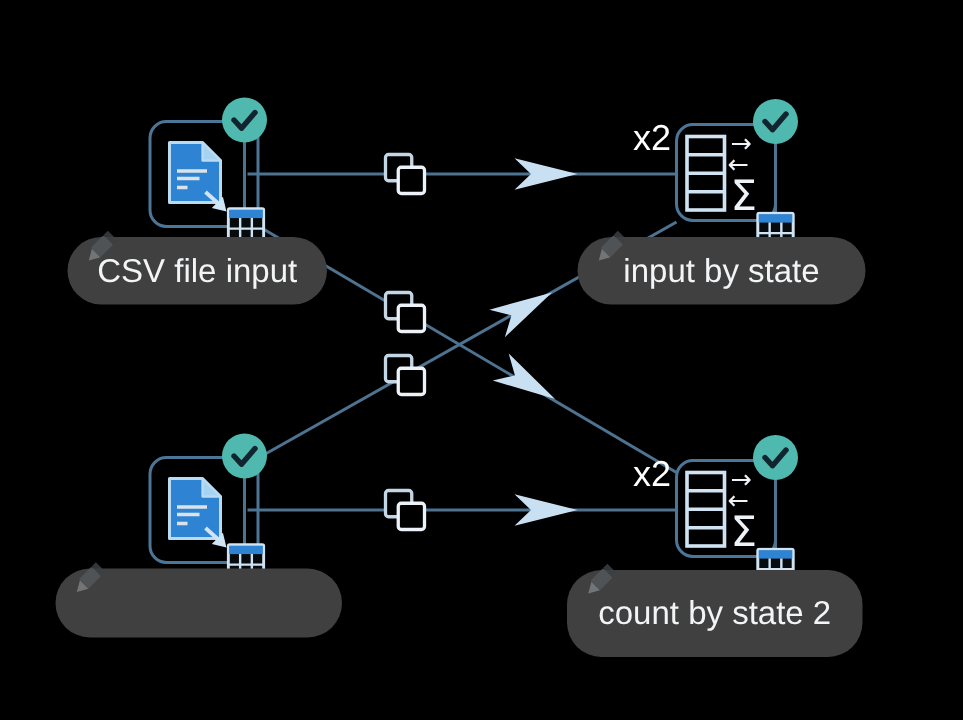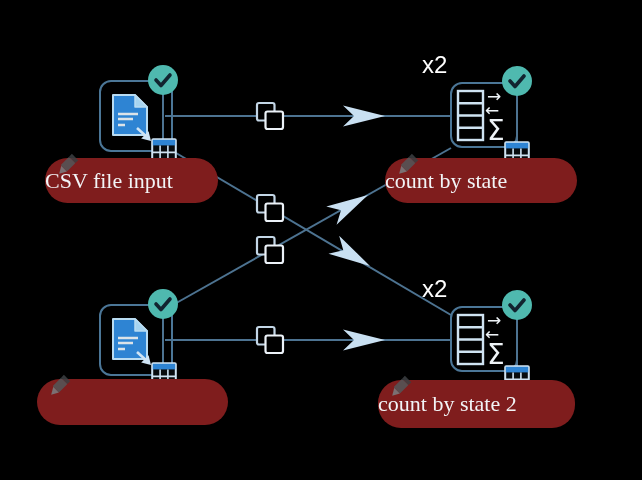--- a/index.html
+++ b/index.html
@@ -5,29 +5,29 @@
   html,body{margin:0;padding:0;background:#000;}
   .canvas{position:relative;width:642px;height:480px;background:#000;overflow:hidden;
           font-family:"Liberation Sans",sans-serif;}
   svg.wires{position:absolute;left:0;top:0;}
   .node-frame{position:absolute;border:2.5px solid #4b7697;border-radius:12px;background:transparent;box-sizing:border-box;}
   .inner-icon{position:absolute;}
   .check-badge{position:absolute;width:30px;height:30px;border-radius:50%;background:#4fb9af;
                display:flex;align-items:center;justify-content:center;}
   .port-line{position:absolute;width:2px;background:#4d7391;}
   .port-icon{position:absolute;}
-  .label-pill{position:absolute;background:#7f1d1d;border-radius:23px;display:flex;align-items:center;
-              color:#f2f4f6;font-size:22px;line-height:1;white-space:nowrap;font-family:Liberation Serif, serif;}
+  .label-pill{position:absolute;background:#404040;border-radius:23px;display:flex;align-items:center;
+              justify-content:center;color:#f2f4f6;font-size:22px;line-height:1;white-space:nowrap;}
   .pencil{position:absolute;left:11px;top:4px;width:24px;height:9px;display:flex;align-items:center;
           transform:rotate(-45deg);transform-origin:40% 50%;opacity:.85;}
   .pencil .tip{width:0;height:0;border-top:4.5px solid transparent;border-bottom:4.5px solid transparent;
                border-right:7px solid #7b7f82;}
   .pencil .bodyseg{width:12px;height:9px;background:#53575a;border-radius:1px;}
   .pencil .eraser{width:4px;height:9px;background:#3c4043;}
-  .multiplier{position:absolute;color:#ffffff;font-size:24px;width:36px;text-align:left;}
+  .multiplier{position:absolute;color:#ffffff;font-size:24px;width:36px;text-align:left;margin-top:28px;}
 </style>
 </head>
 <body>
 
 <div class="canvas">
 
   <svg class="wires" width="642" height="480" viewBox="0 0 642 480">
 
     <line x1="165" y1="116" x2="450" y2="116" stroke="#4d7391" stroke-width="2"></line>
     <line x1="171" y1="150" x2="451" y2="315" stroke="#4d7391" stroke-width="2"></line>
@@ -104,21 +104,21 @@
     <rect x="1.2" y="1.2" width="23.6" height="20.6" rx="1" fill="#070b0e" stroke="#cfe3f2" stroke-width="2"></rect>
     <rect x="1.8" y="1.8" width="22.4" height="5.6" fill="#2e84d3"></rect>
     <path d="M9.1,7.4 v14 M16.9,7.4 v14 M1.5,14.4 h23" stroke="#cfe3f2" stroke-width="1.6"></path>
   </svg>
   <div class="label-pill" style="left:385px;top:158px;width:192px;height:45px;">
     <span class="pencil">
       <span class="tip"></span>
         <span class="bodyseg"></span>
         <span class="eraser"></span>
     </span>
-    <span>count by state</span>
+    <span>input by state</span>
   </div>
 
   <div class="node-frame" style="left:99px;top:304px;width:74px;height:72px;"></div>
   <svg class="inner-icon" style="left:104px;top:310px;" width="56" height="68" viewBox="0 0 56 68">
     <path d="M9,9 h22 l12,12 v28 h-34 z" fill="#2e84d3" stroke="#b9dcf2" stroke-width="2" stroke-linejoin="round"></path>
     <path d="M31,9 l12,12 h-12 z" fill="#a6d4f0" stroke="#b9dcf2" stroke-width="1.5" stroke-linejoin="round"></path>
     <path d="M14,28 h20 M14,33 h15 M14,39 h7" stroke="#dce3e8" stroke-width="2.4"></path>
     <line x1="33" y1="42" x2="43" y2="51" stroke="#cfe4f5" stroke-width="2.6"></line>
     <polygon points="47,55 37.2,52.6 44.6,45.2" fill="#cfe4f5"></polygon>
   </svg>
@@ -154,21 +154,21 @@
   <div class="check-badge" style="left:502px;top:290px;">
     <svg width="30" height="30" viewBox="0 0 30 30">
       <path d="M8,15 L13,20.5 L22,10" fill="none" stroke="#122430" stroke-width="3.6" stroke-linecap="round" stroke-linejoin="round"></path>
     </svg>
   </div>
   <svg class="port-icon" style="left:504px;top:365px;" width="26" height="23" viewBox="0 0 26 23">
     <rect x="1.2" y="1.2" width="23.6" height="20.6" rx="1" fill="#070b0e" stroke="#cfe3f2" stroke-width="2"></rect>
     <rect x="1.8" y="1.8" width="22.4" height="5.6" fill="#2e84d3"></rect>
     <path d="M9.1,7.4 v14 M16.9,7.4 v14 M1.5,14.4 h23" stroke="#cfe3f2" stroke-width="1.6"></path>
   </svg>
-  <div class="label-pill" style="left:378px;top:380px;width:197px;height:48px;">
+  <div class="label-pill" style="left:378px;top:380px;width:197px;height:58px;">
     <span class="pencil">
       <span class="tip"></span>
         <span class="bodyseg"></span>
         <span class="eraser"></span>
     </span>
     <span>count by state 2</span>
   </div>
 
 </div>
 

